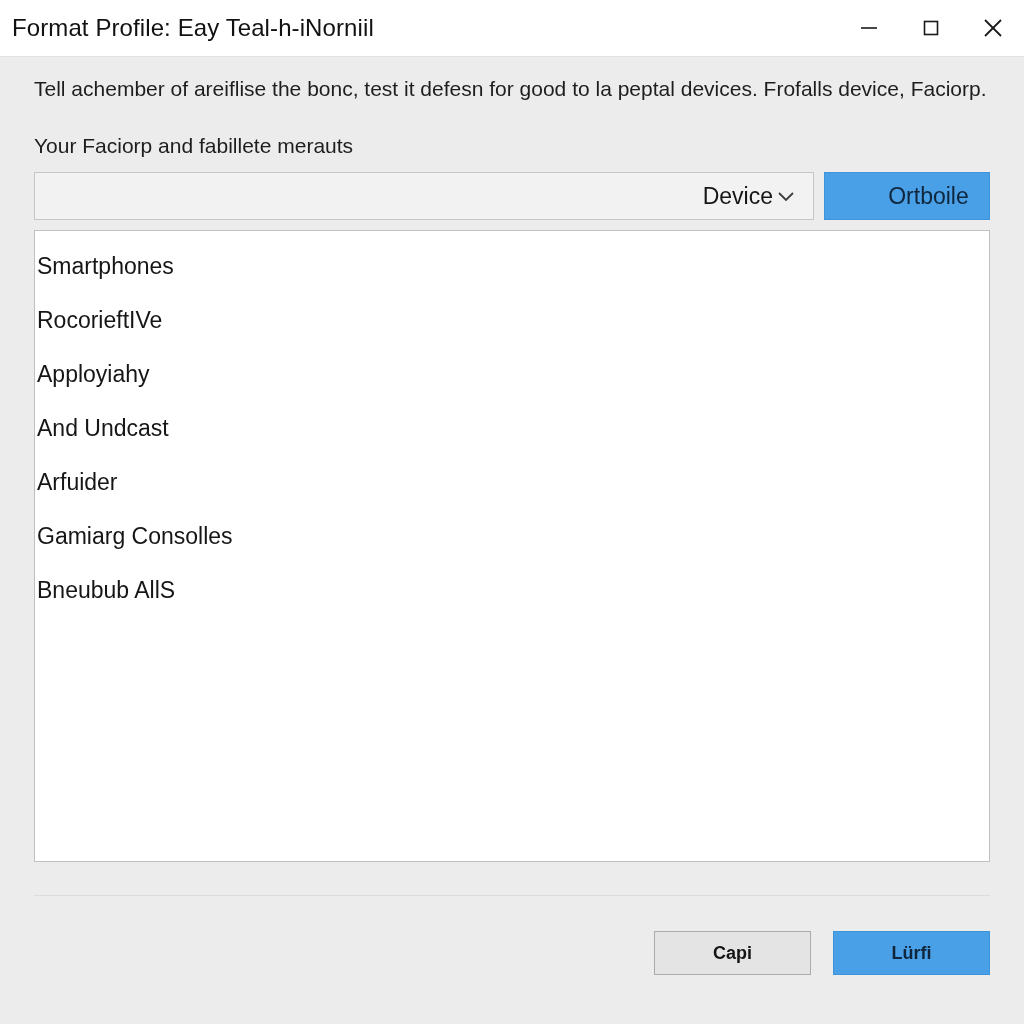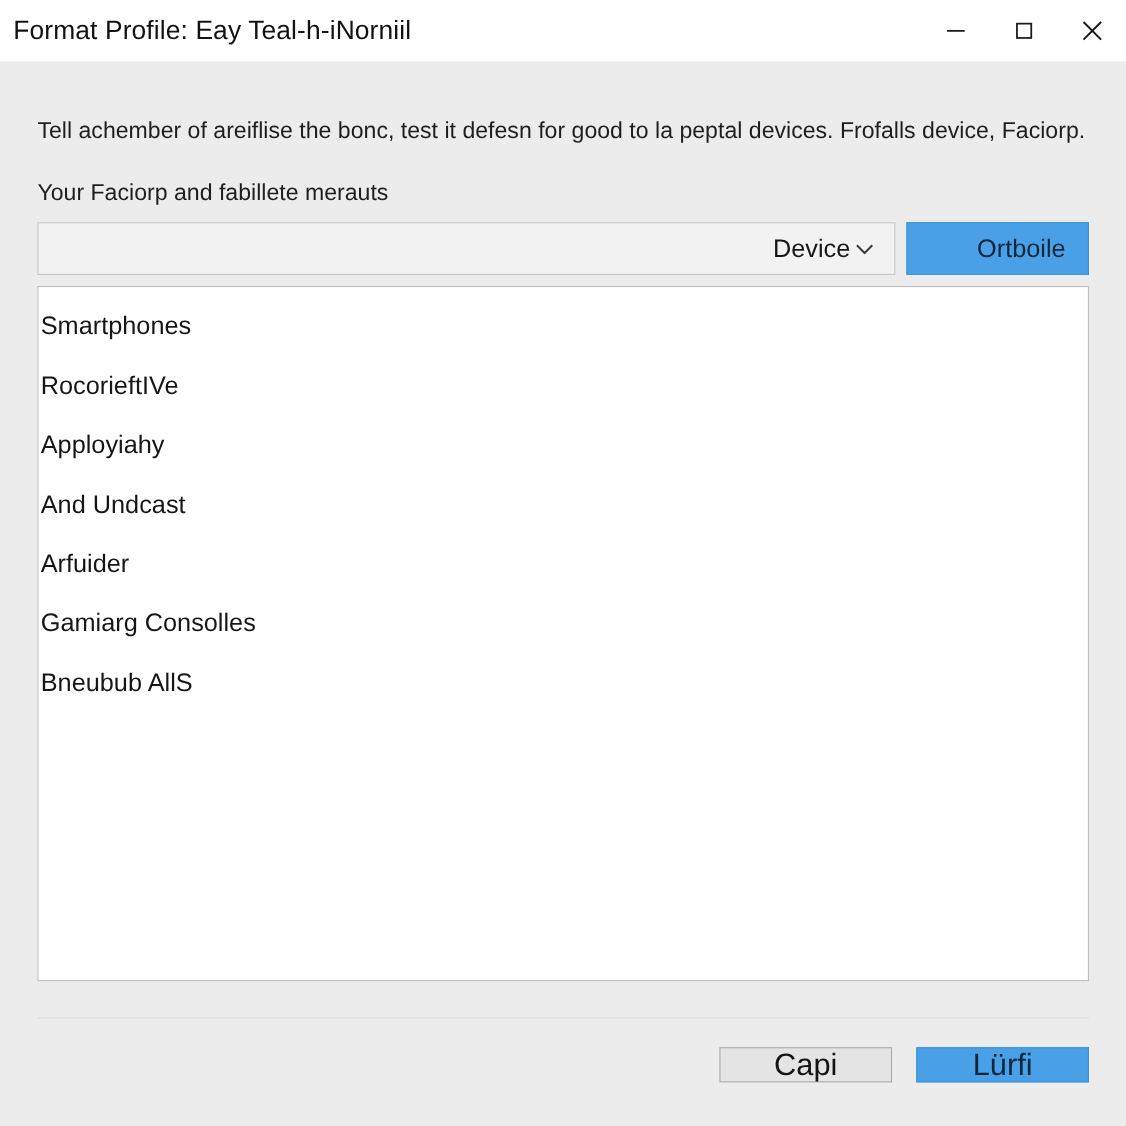--- a/index.html
+++ b/index.html
@@ -60,21 +60,21 @@
   
   .content {
     flex: 1;
     display: flex;
     flex-direction: column;
     padding: 0 34px;
     box-sizing: border-box;
   }
 
   .description {
-    margin-top: 46px;
+    margin-top: 16px;
     font-size: 21px;
     line-height: 31px;
     color: #1e1e1e;
     max-width: 960px;
   }
 
   .field-label {
     margin-top: 30px;
     font-size: 21px;
     color: #1e1e1e;
@@ -153,27 +153,28 @@
   .footer {
     flex: 1;
     display: flex;
     align-items: center;
     justify-content: flex-end;
     gap: 22px;
     padding-bottom: 14px;
   }
   .btn {
     width: 157px;
-    height: 32px;
-    display: flex;
-    align-items: center;
-    justify-content: center;
-    font-size: 28px;
-    box-sizing: border-box;
-    cursor: default;
+    height: 44px;
+    display: flex;
+    align-items: center;
+    justify-content: center;
+    font-size: 18px;
+    box-sizing: border-box;
+    cursor: default;
+    font-weight: bold;
   }
   .btn-secondary {
     background: #e4e4e4;
     border: 1px solid #ababab;
     color: #141414;
   }
   .btn-primary {
     background: #4aa0e6;
     border: 1px solid #3f93d8;
     color: #10263d;

